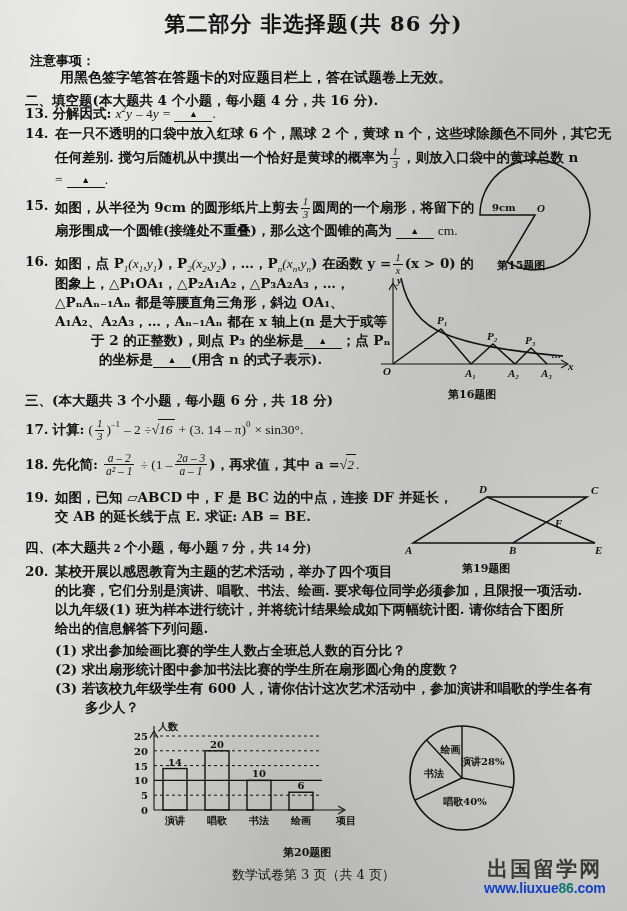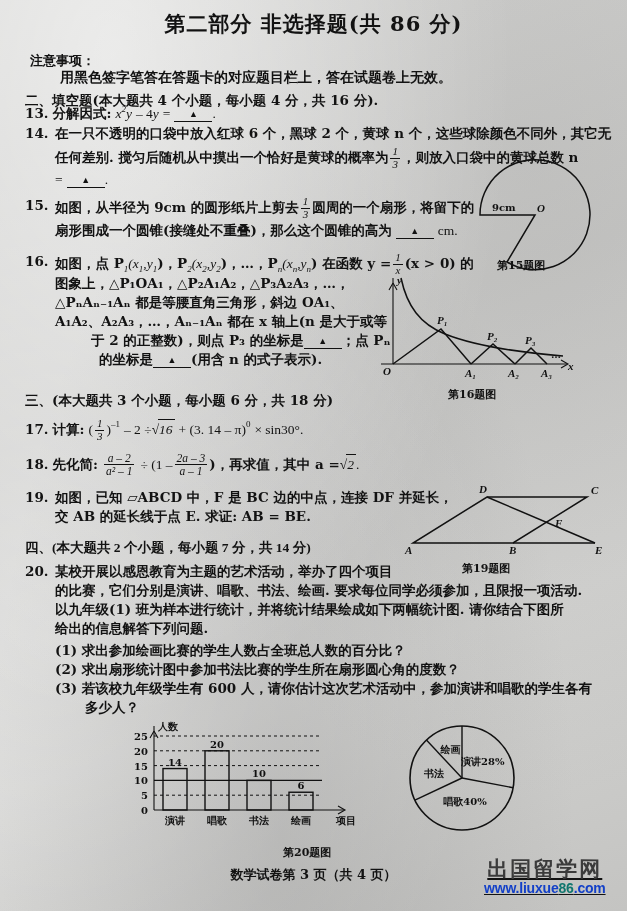--- a/index.html
+++ b/index.html
@@ -49,22 +49,22 @@
   .frac .n{display:block;border-bottom:1.2px solid #111;padding:0 2px;}
   .frac .d{display:block;padding:0 2px;}
   .sup{font-size:9px;vertical-align:super;}
   .sub{font-size:9px;vertical-align:sub;}
   .rad{display:inline-block;border-top:1.2px solid #111;padding:0 2px 0 1px;margin-left:-1px;font-style:italic;}
 
   
   .cap{font-size:11px;font-weight:bold;font-family:"DejaVu Serif",serif;}
 
   
-  #page-footer{left:0;right:0;top:866px;text-align:center;font-size:13px;font-weight:bold;}
-  #watermark{position:absolute;left:484px;top:858px;text-align:center;z-index:5;text-decoration:underline;}
+  #page-footer{left:0;right:0;top:866px;text-align:center;font-size:13px;font-weight:normal;}
+  #watermark{position:absolute;left:484px;top:858px;text-align:center;z-index:5;}
   #wm-cn{font-size:21px;font-weight:bold;color:#3b3b3b;letter-spacing:2px;
          font-family:"DejaVu Serif",serif;line-height:22px;}
   #wm-url{font-size:14px;font-weight:bold;letter-spacing:-.2px;
           font-family:"Liberation Sans",sans-serif;line-height:16px;}
   .u-blue{color:#1340c8;}
   .u-red{color:#0f766e;}
 
   svg{display:block;overflow:visible;}
   .stroke{stroke:#111;fill:none;stroke-width:1.5;}
   .thin{stroke:#111;fill:none;stroke-width:1.1;}

